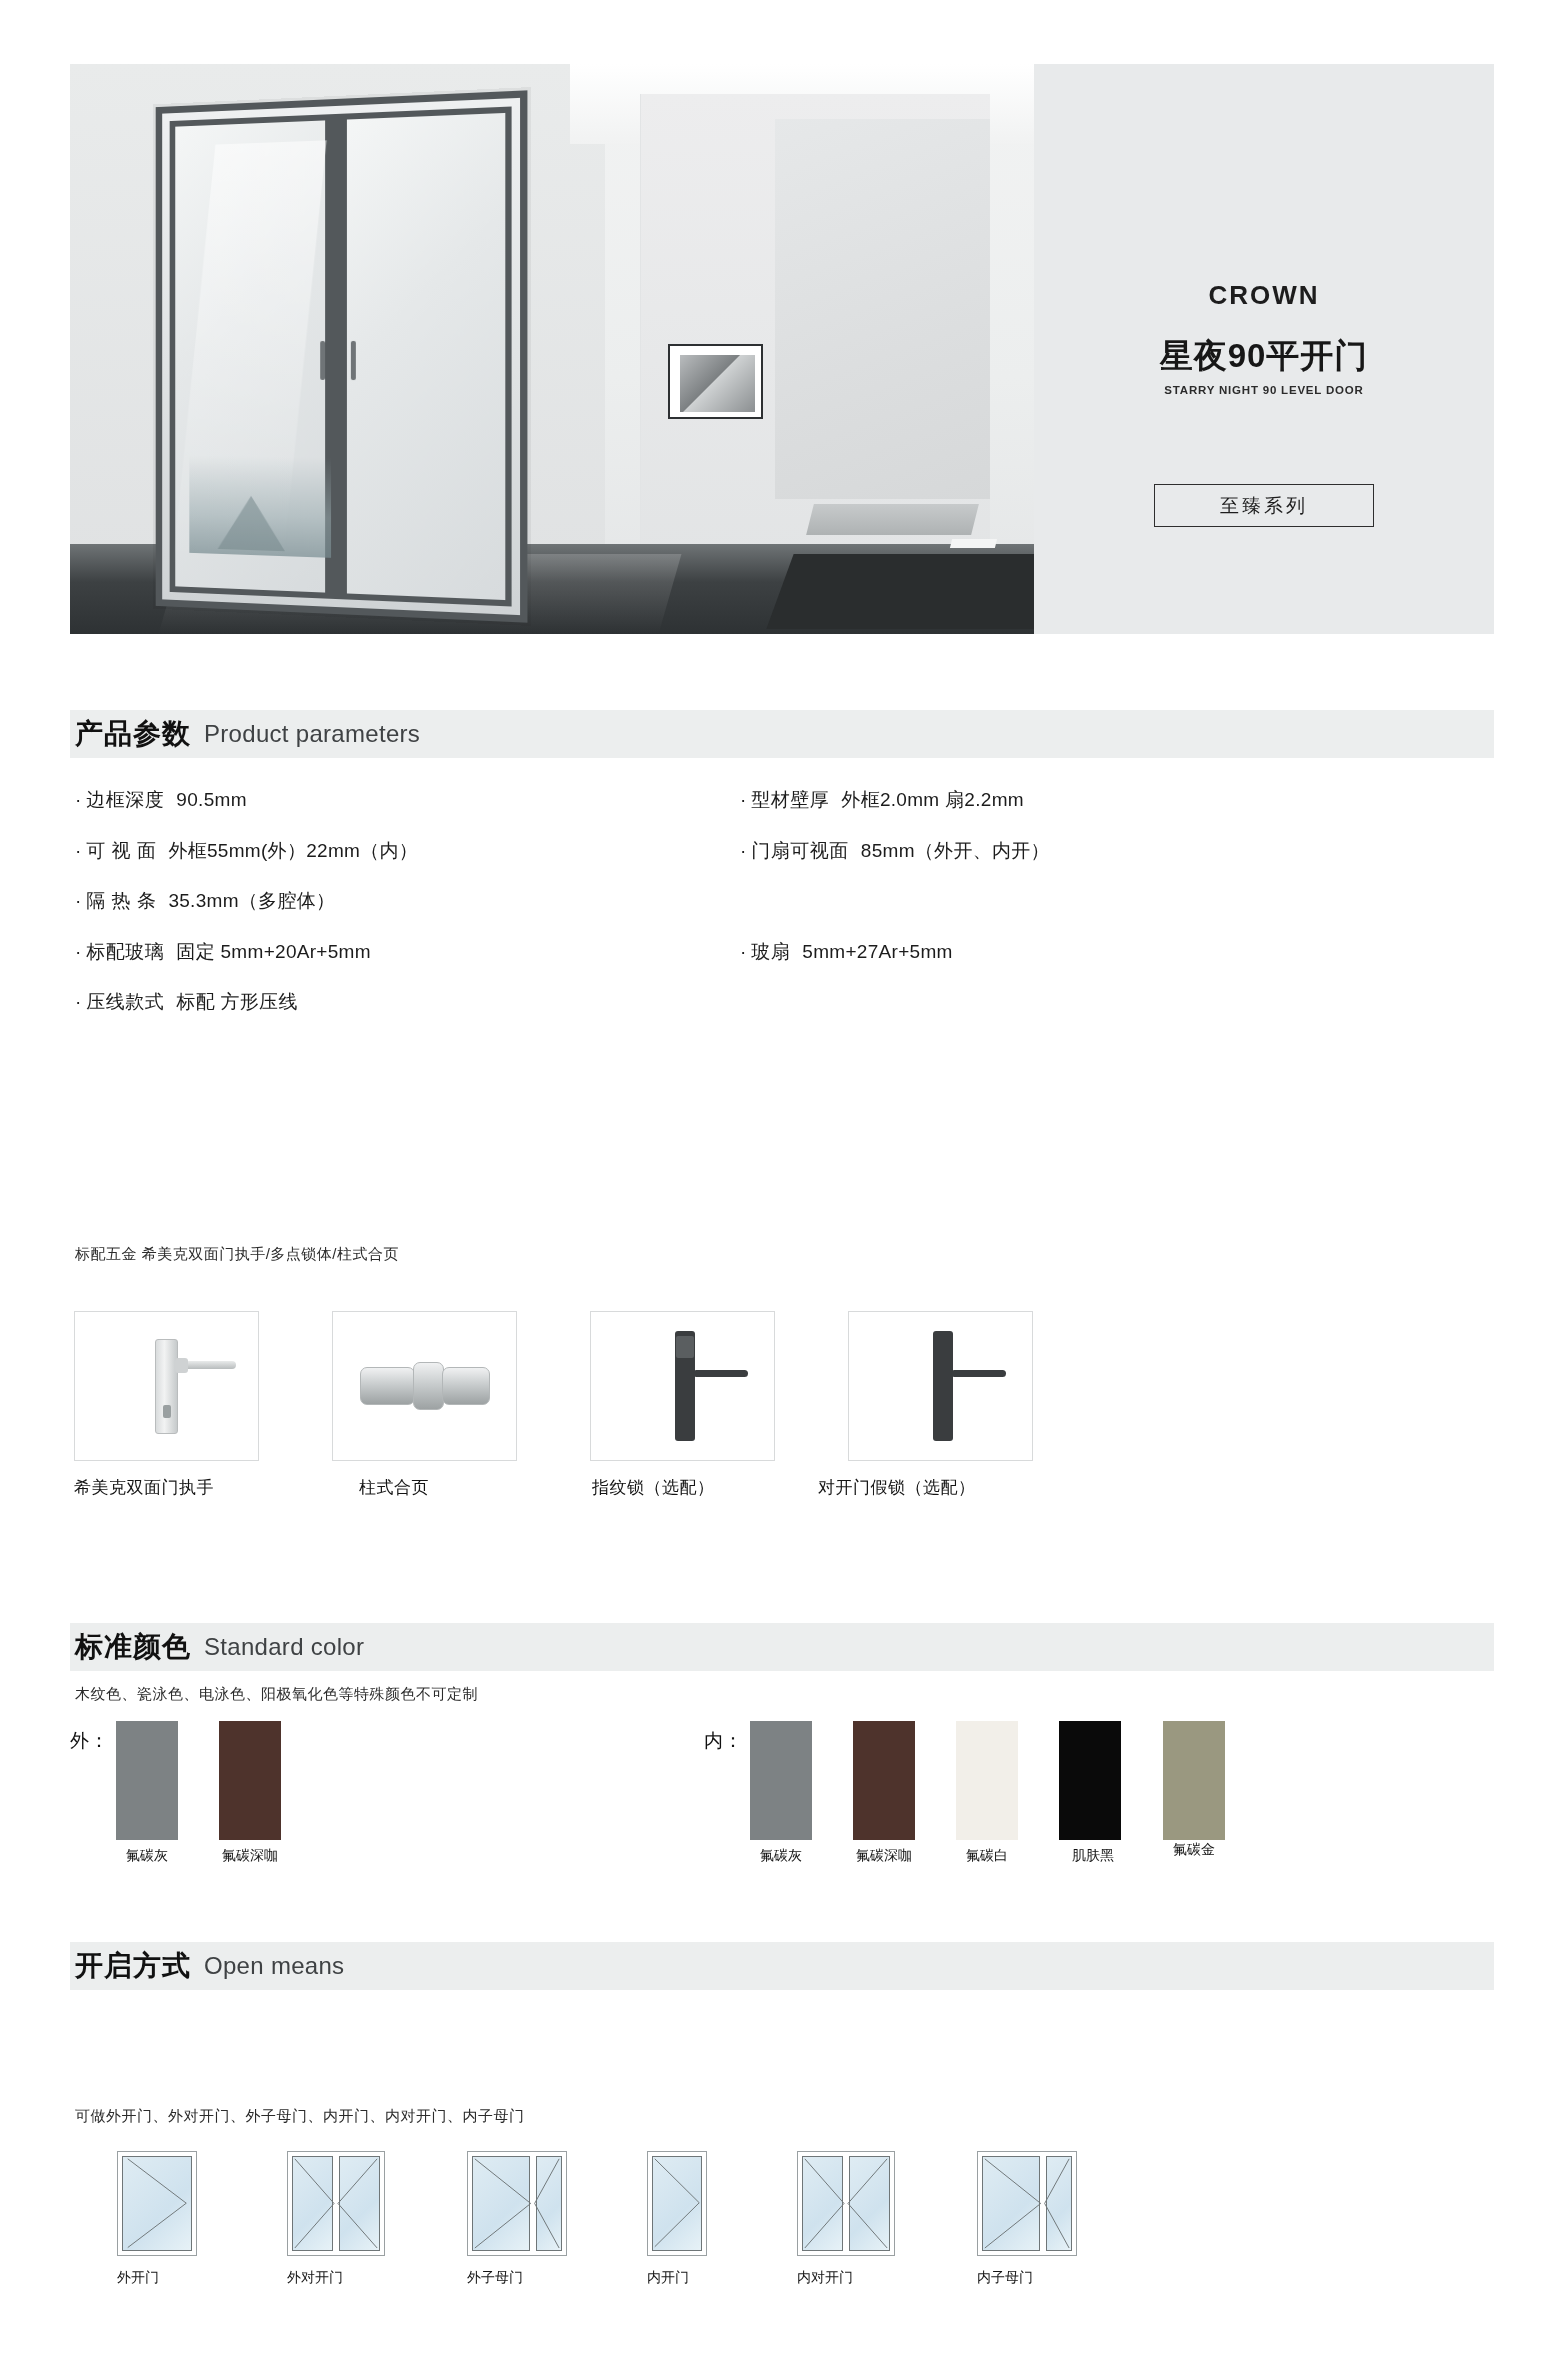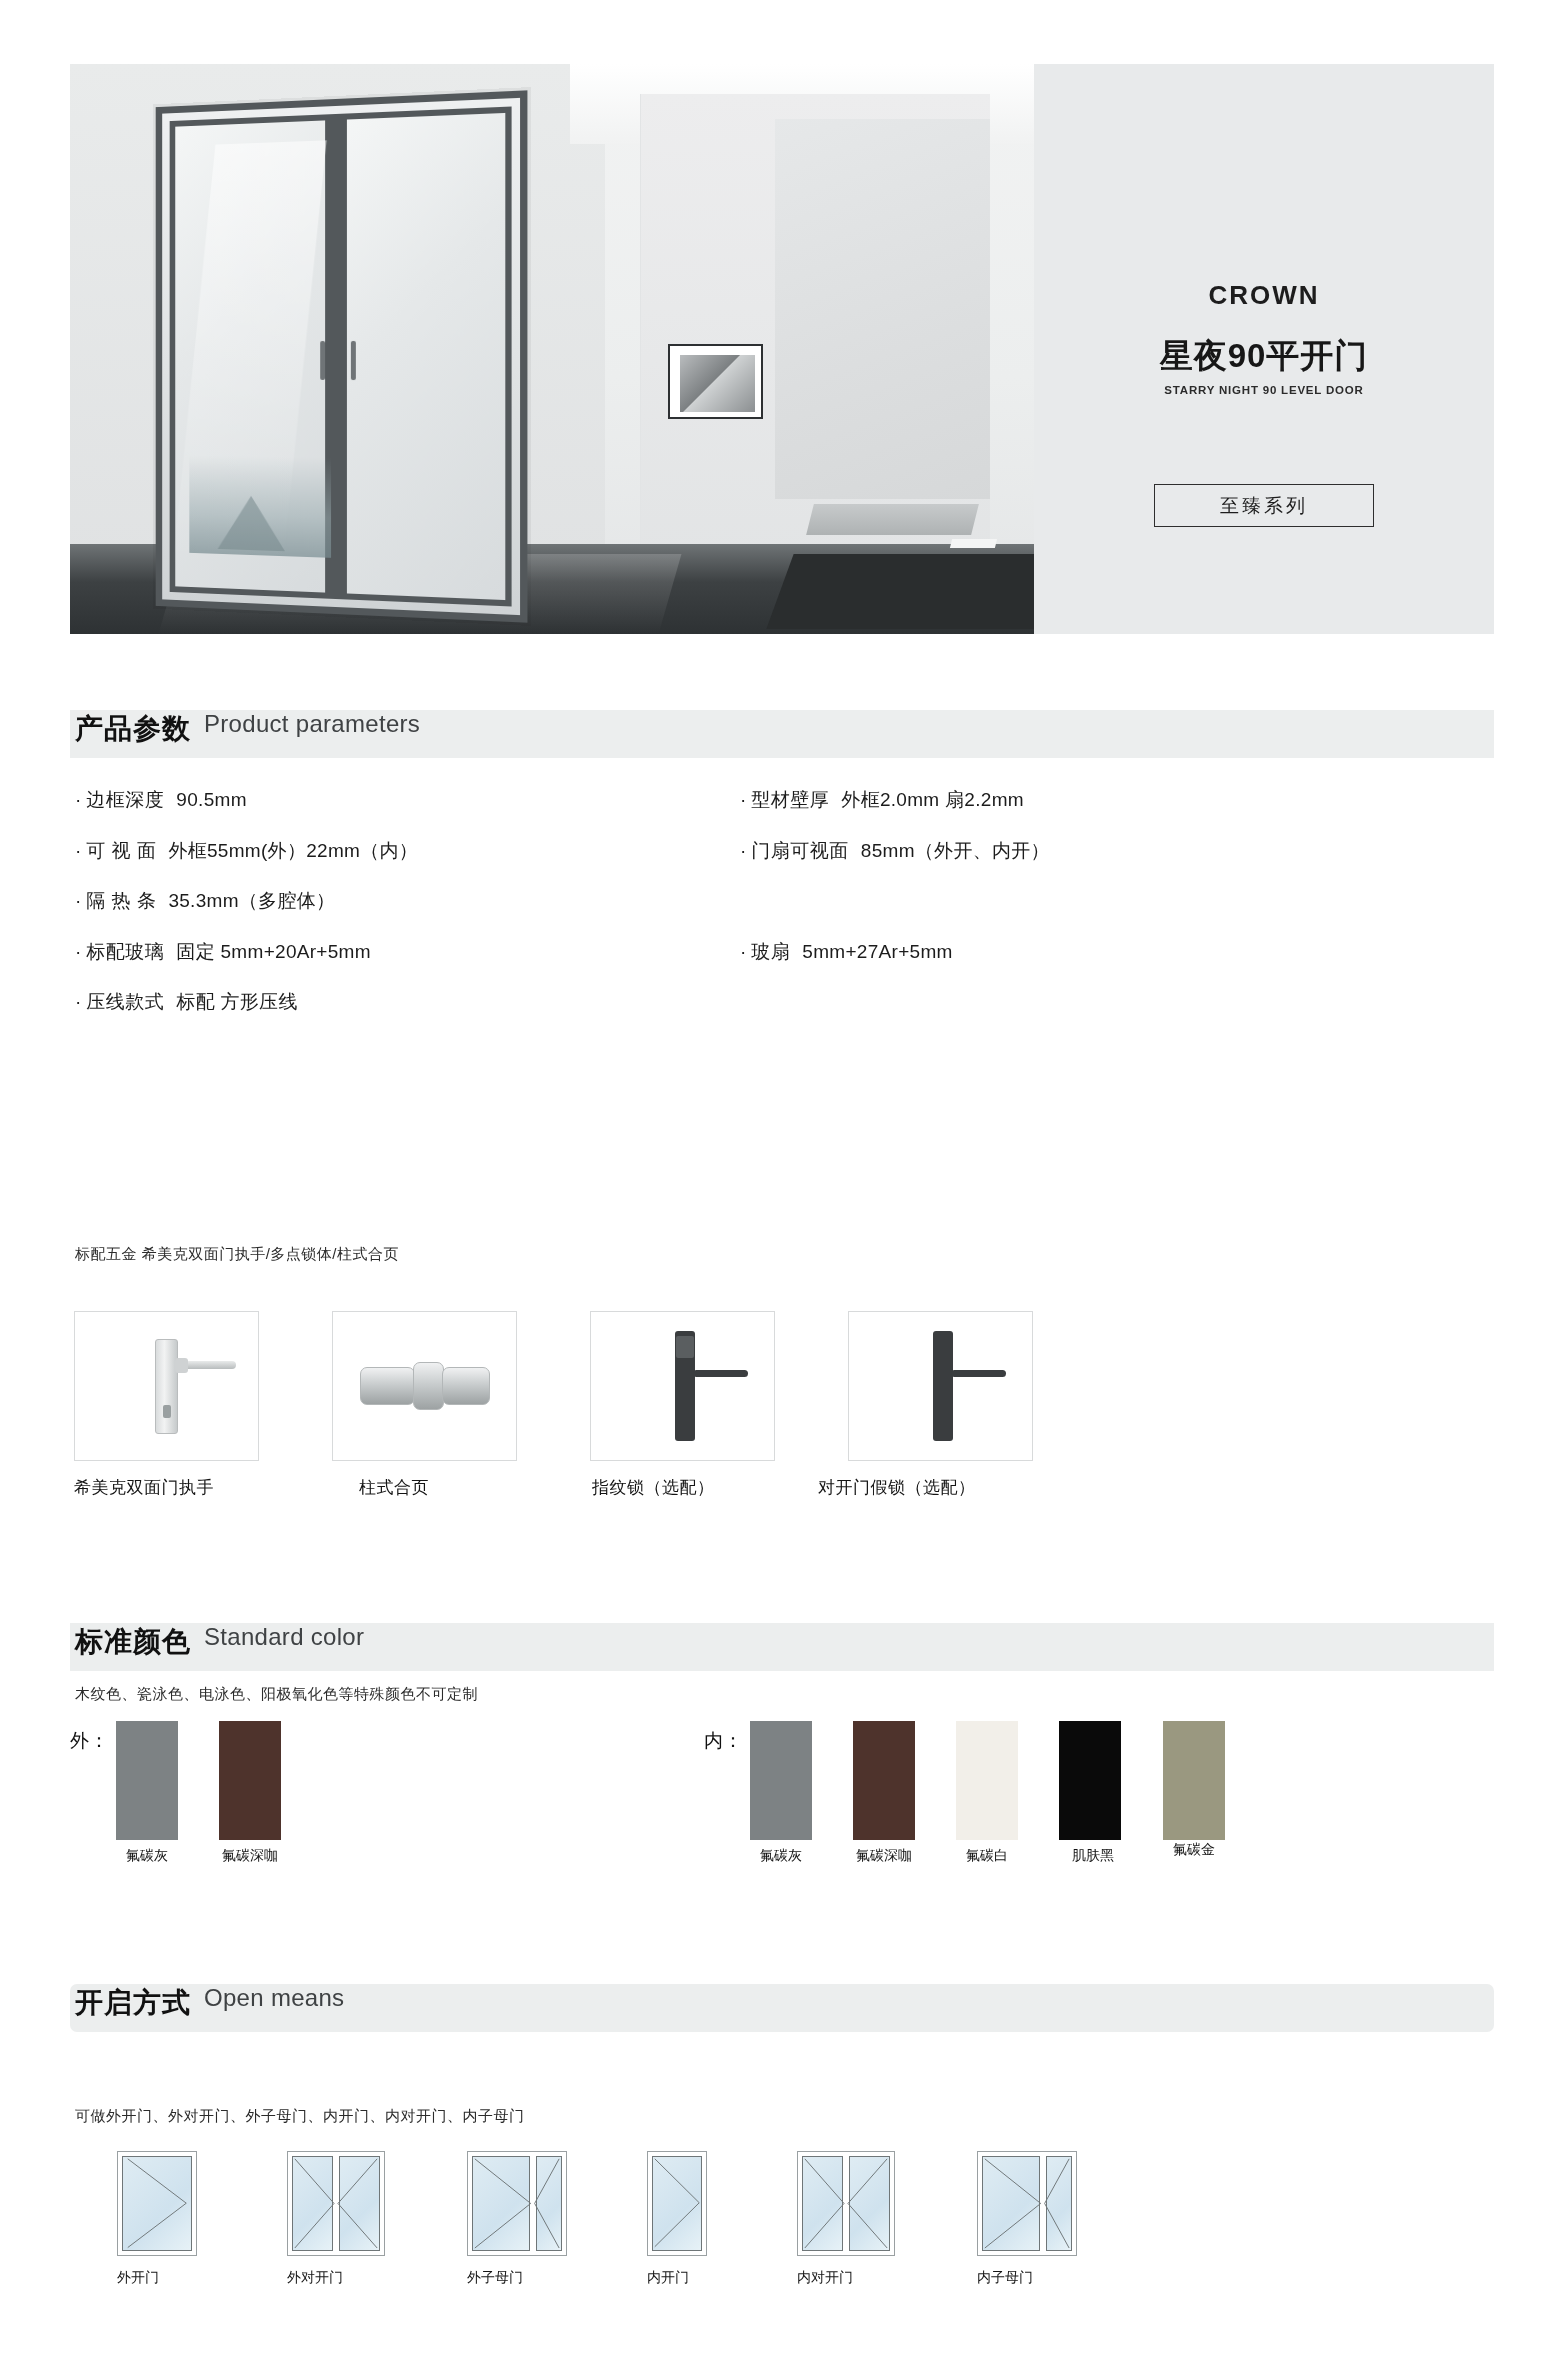--- a/index.html
+++ b/index.html
@@ -137,21 +137,21 @@
   .hero-badge {
     position: absolute; left: 50%; top: 420px; transform: translateX(-50%);
     width: 220px; height: 43px; border: 1.5px solid #2e2e2e;
     display: flex; align-items: center; justify-content: center;
     font-size: 19px; letter-spacing: 3px; color: #1d1d1d;
   }
 
   
   .sec-head {
     position: absolute; left: 70px; width: 1424px; height: 48px;
-    background: #eceeee; display: flex; align-items: flex-start;
+    background: #eceeee; display: flex; align-items: center;
   }
   .sec-head .cn {
     font-size: 28px; font-weight: bold; letter-spacing: 1px; color: #111; margin-left: 5px;
   }
   .sec-head .en {
     font-size: 24px; color: #3f4244; margin-left: 13px; letter-spacing: 0.3px;
   }
   .sec-note {
     position: absolute; left: 75px; font-size: 15px; color: #2b2b2b; letter-spacing: 0.5px;
   }
@@ -393,21 +393,21 @@
     <div class="color-block" style="left:1059px; top:0; background:#0a0a0a;"></div>
     <div class="color-block" style="left:1163px; top:0; background:#9a9880;"></div>
 
     <div class="color-name" style="left:731px; top:126px;">氟碳灰</div>
     <div class="color-name" style="left:834px; top:126px;">氟碳深咖</div>
     <div class="color-name" style="left:937px; top:126px;">氟碳白</div>
     <div class="color-name" style="left:1043px; top:126px;">肌肤黑</div>
     <div class="color-name" style="left:1144px; top:120px;">氟碳金</div>
   </div>
 
-  <div class="sec-head" style="top:1984px;border-radius:7px;">
+  <div class="sec-head" style="top:1942px;">
     <span class="cn">开启方式</span>
     <span class="en">Open means</span>
   </div>
   <div class="sec-note" style="top:2107px;">可做外开门、外对开门、外子母门、内开门、内对开门、内子母门</div>
 
   <div style="position:absolute; left:70px; top:2151px; width:1424px; height:165px;">
 
     <div class="om-item" style="left:0;">
       <div class="om-box">
         <div class="om-pane" style="left:4px; right:4px;"></div>

